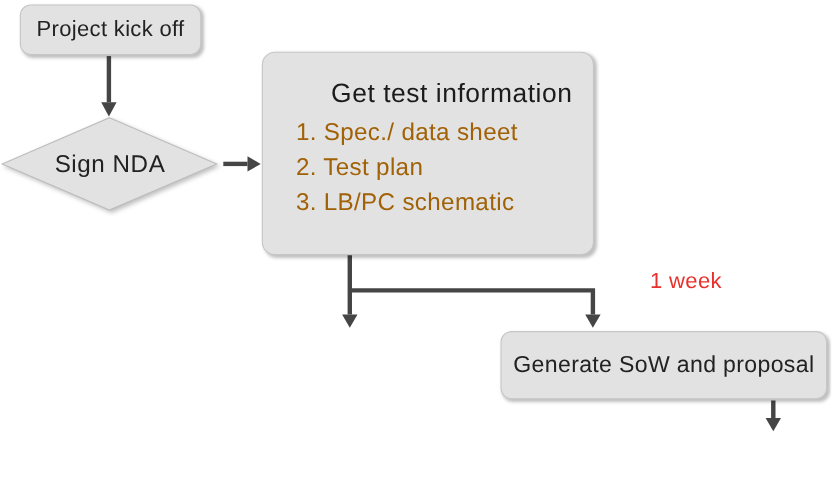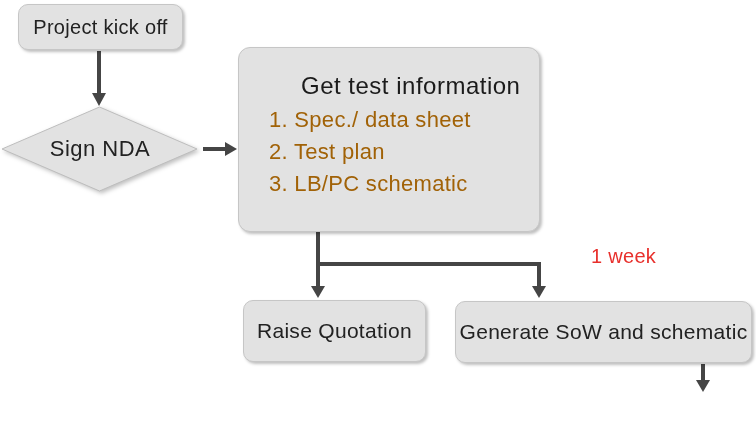--- a/index.html
+++ b/index.html
@@ -128,24 +128,21 @@
 
   <div class="node" id="node-get-test-info">
     <div class="title">Get test information</div>
     <div class="list">
       <div class="list-line">1. Spec./ data sheet</div>
       <div class="list-line">2. Test plan</div>
       <div class="list-line">3. LB/PC schematic</div>
     </div>
   </div>
 
-  <div class="node" id="node-raise-quotation">
-    <span>Raise Quotation</span>
-  </div>
 
   <div class="node" id="node-generate-sow">
-    <span>Generate SoW and schematic</span>
+    <span>Generate SoW and proposal</span>
   </div>
 
 
   <div id="edge-label-1week" style="color: rgb(232, 48, 44);">1 week</div>
 
 </div>
 
 </body></html>

